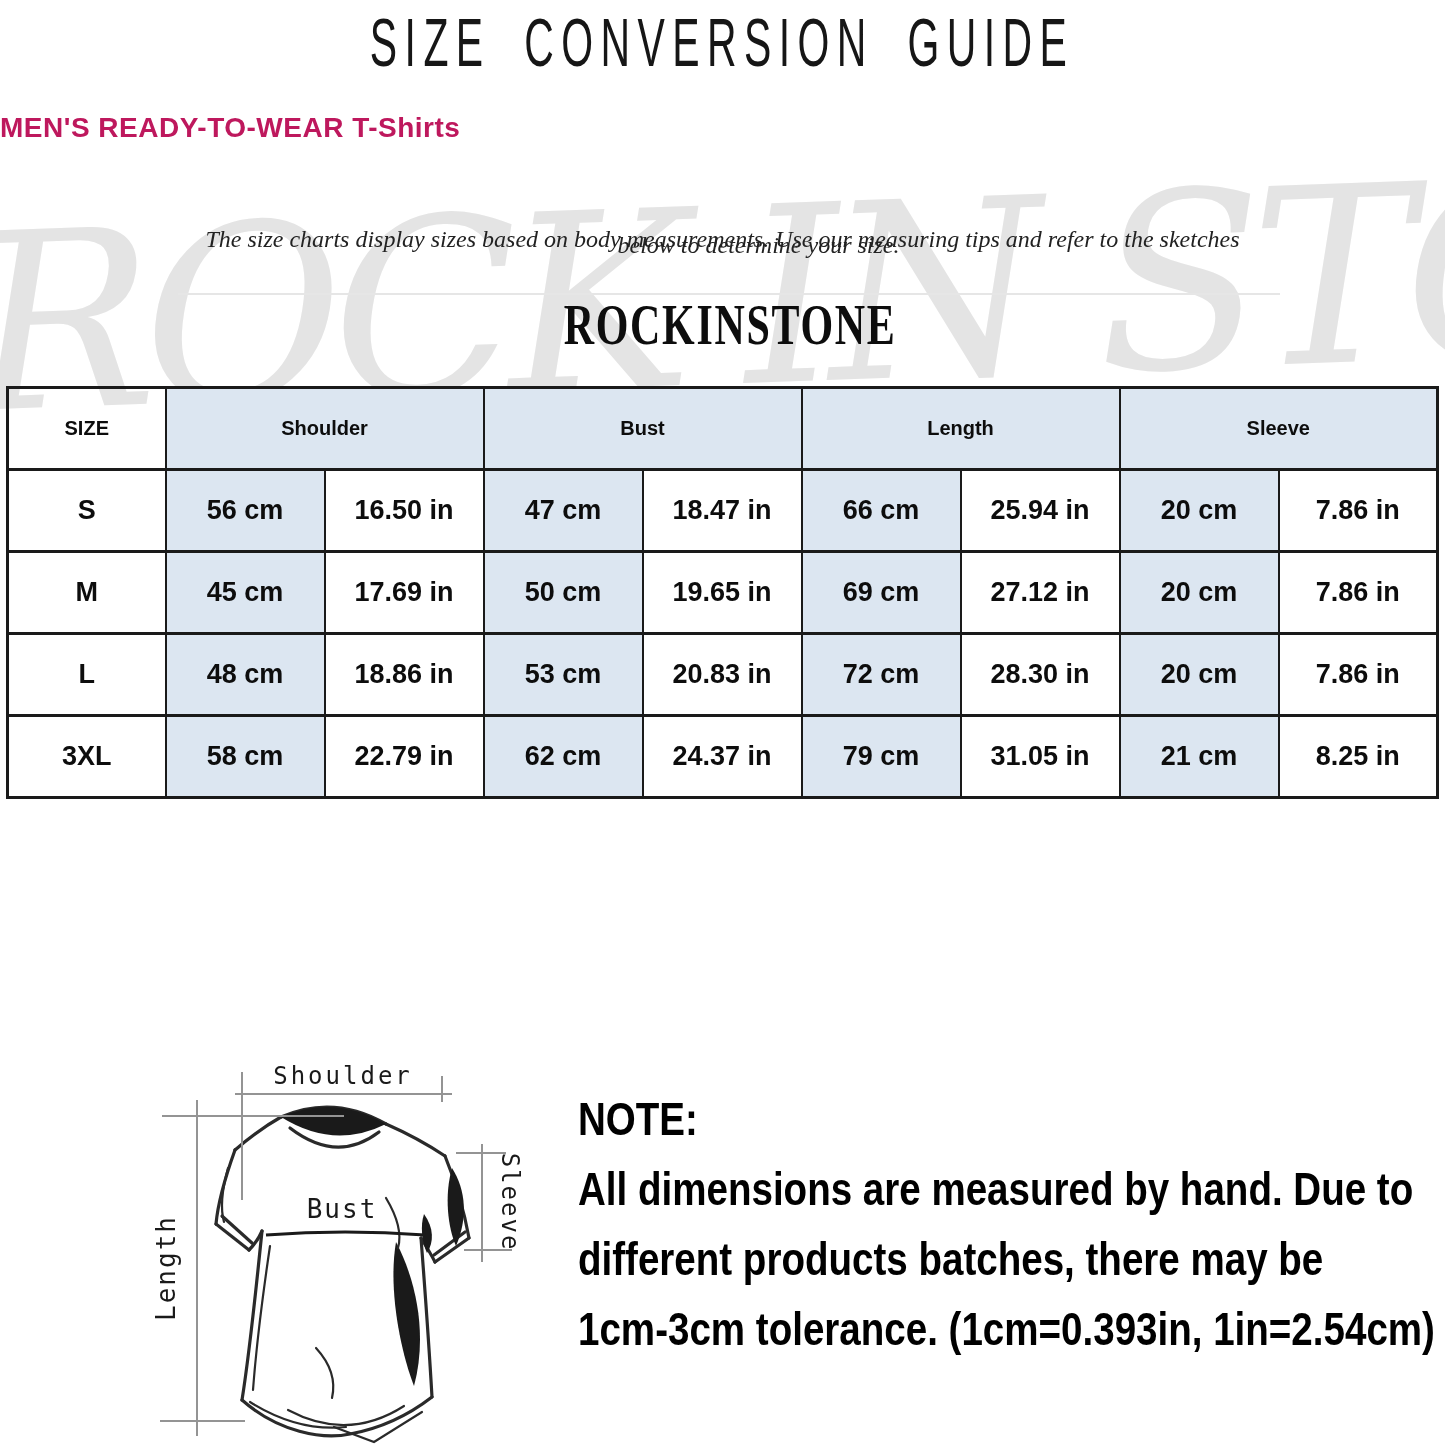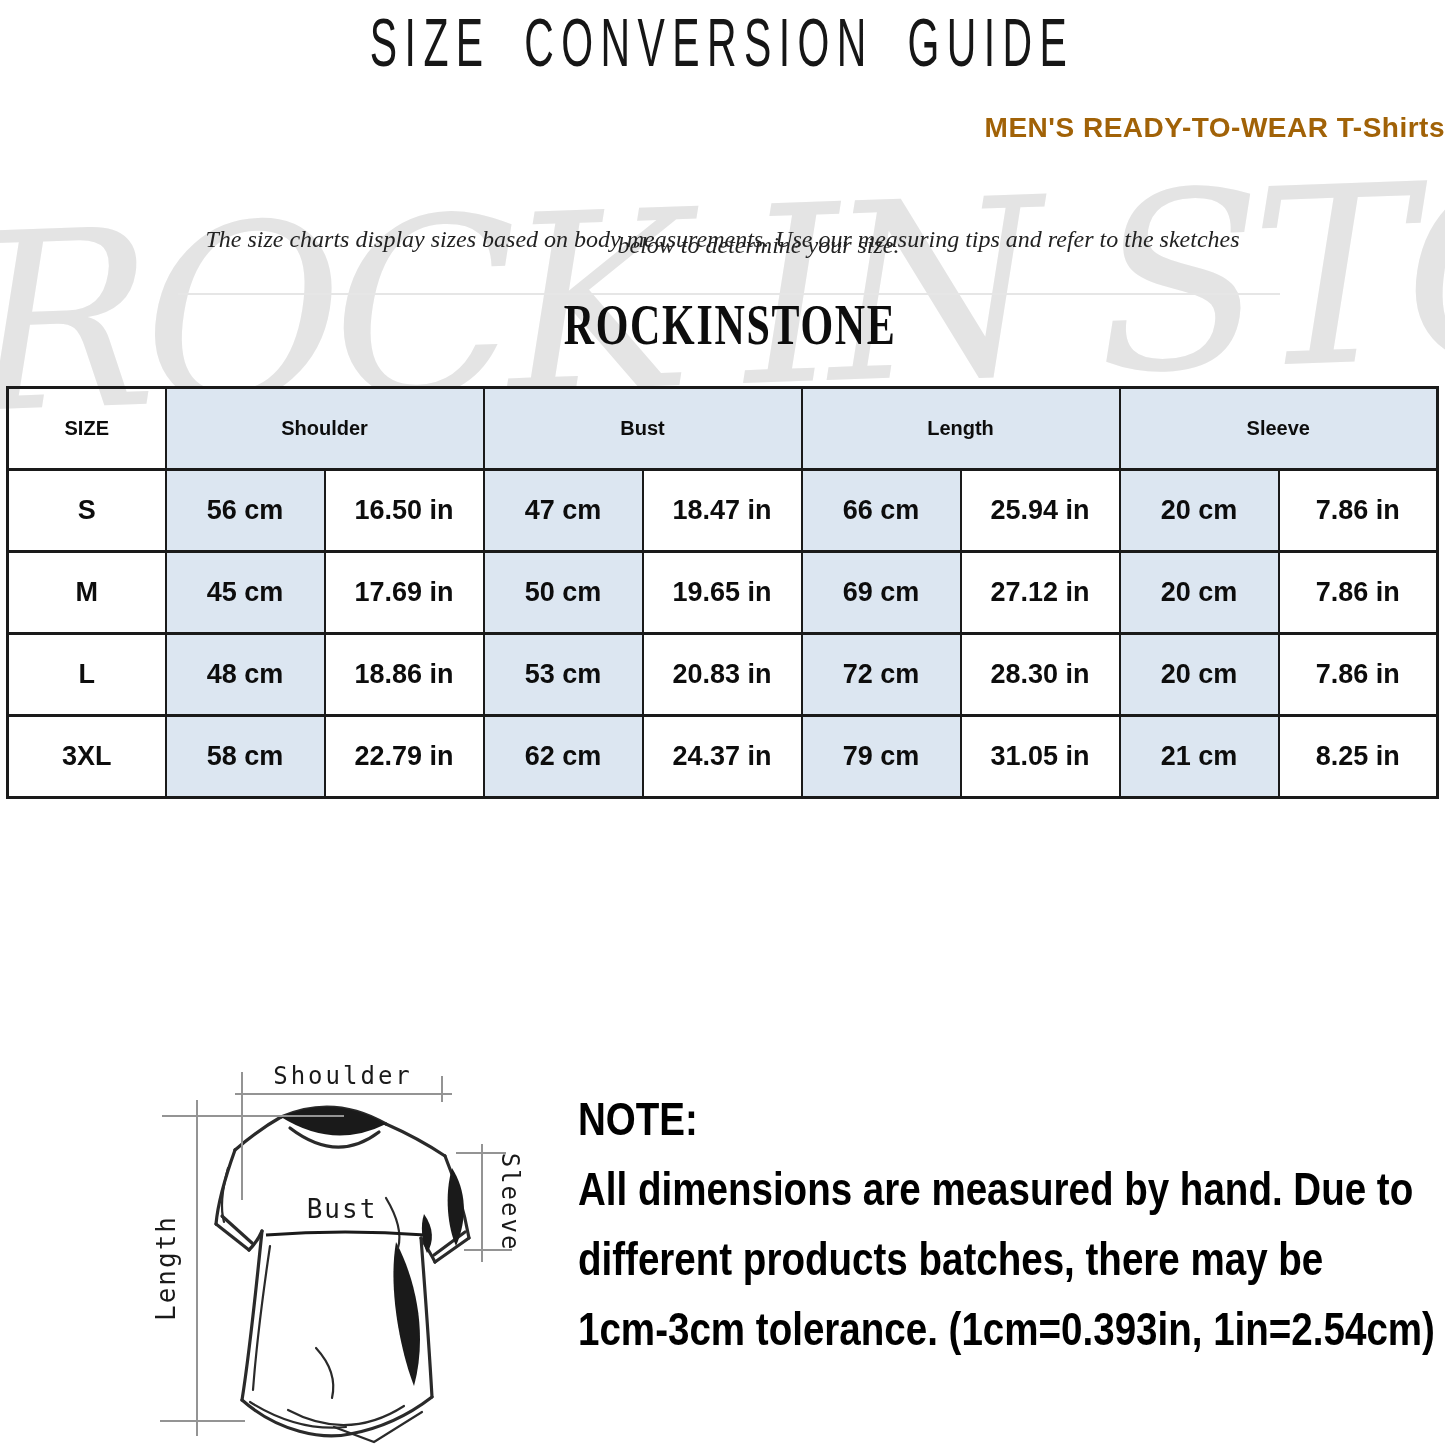--- a/index.html
+++ b/index.html
@@ -8,22 +8,22 @@
   
   .watermark{position:absolute;top:148px;left:-30px;z-index:0;white-space:nowrap;
              font-family:"DejaVu Serif",serif;font-style:italic;font-size:245px;
              color:#e4e4e4;letter-spacing:-12px;transform:rotate(-2deg);}
   .content{position:absolute;inset:0;z-index:1;}
   
   .title-wrap{position:absolute;top:2px;left:0;width:100%;text-align:center;}
   .title-wrap span{display:inline-block;white-space:nowrap;font-size:66px;font-weight:400;
              letter-spacing:12px;word-spacing:24px;color:#161616;
              transform:scale(0.62,1.05);transform-origin:center top;}
-  .subtitle{position:absolute;top:112px;left:0;width:100%;text-align:right;
-            font-size:28px;font-weight:700;letter-spacing:.5px;color:#a16207;}
+  .subtitle{position:absolute;top:112px;left:0;width:100%;text-align:left;
+            font-size:28px;font-weight:700;letter-spacing:.5px;color:#be185d;}
   .desc{position:absolute;left:0;width:100%;text-align:center;
         font-family:"Liberation Serif",serif;font-style:italic;font-size:24px;color:#222;}
   .desc.l1{top:188px;margin-top:38px;} .desc.l2{top:232px;padding-left:36px;}
   .rule{position:absolute;top:293px;left:178px;width:1102px;height:2px;background:#e6e6e6;}
   .brand-wrap{position:absolute;top:292px;left:8px;width:100%;text-align:center;}
   .brand-wrap span{display:inline-block;font-family:"Liberation Serif",serif;font-weight:700;
         font-size:50px;letter-spacing:2px;color:#0d0d0d;transform:scale(0.84,1.12);transform-origin:center top;}
   
   table.size-table{position:absolute;top:386px;left:6px;width:1433px;border-collapse:collapse;
         table-layout:fixed;border:3px solid #1a1a1a;}

